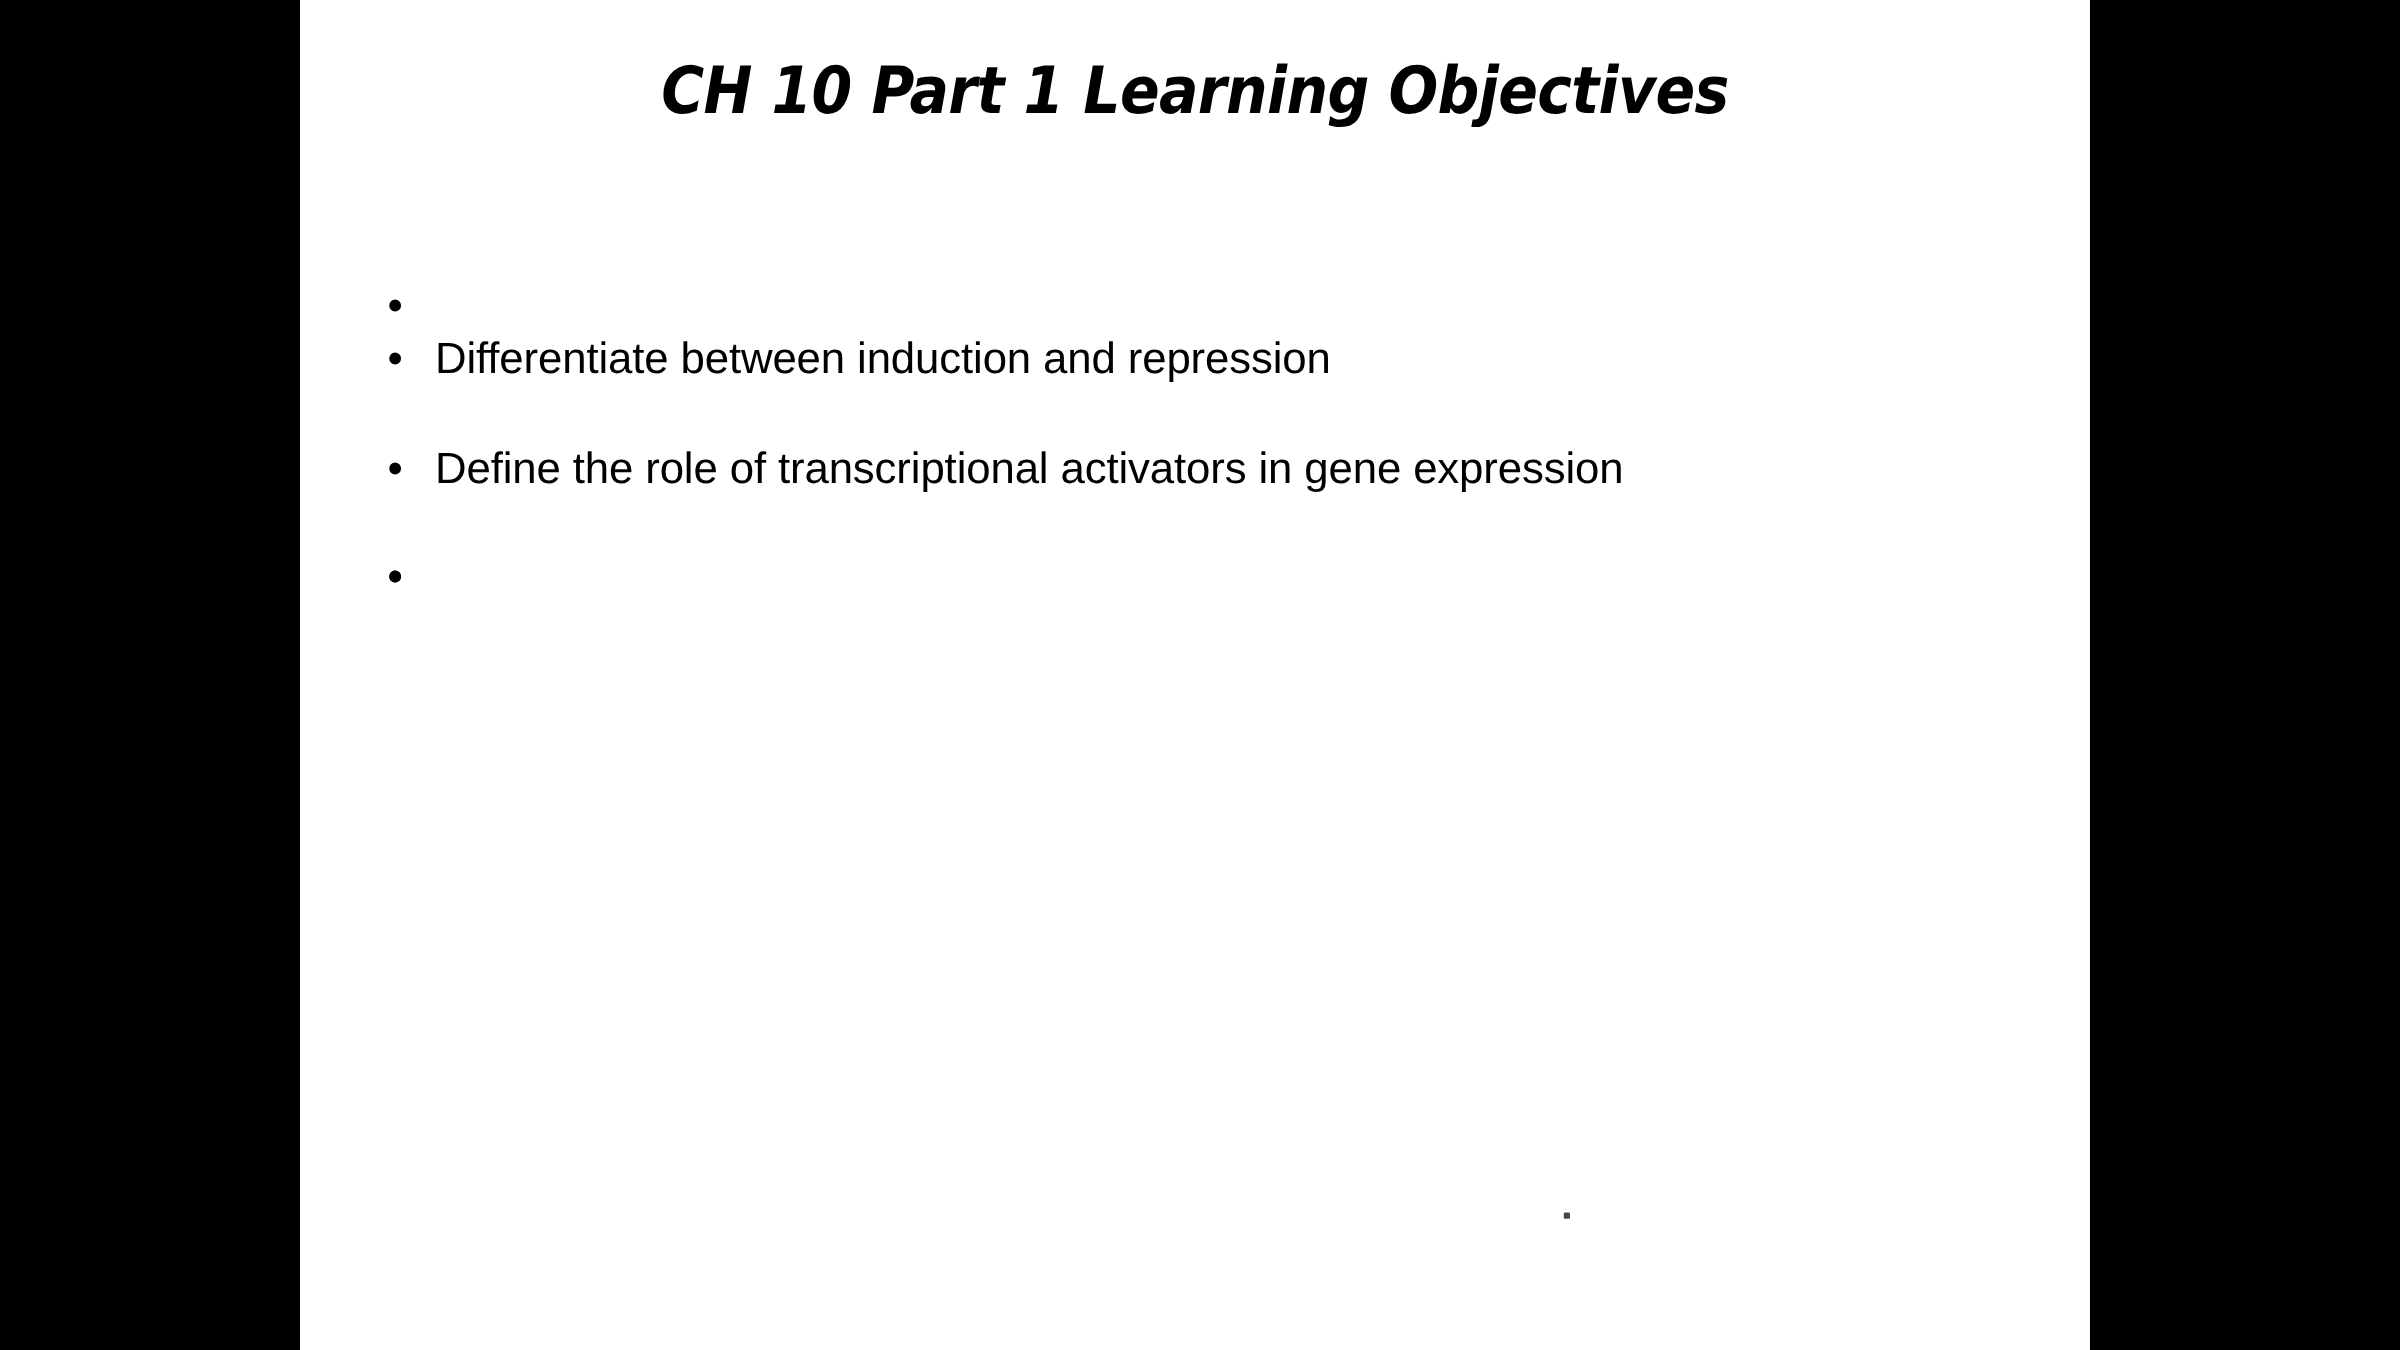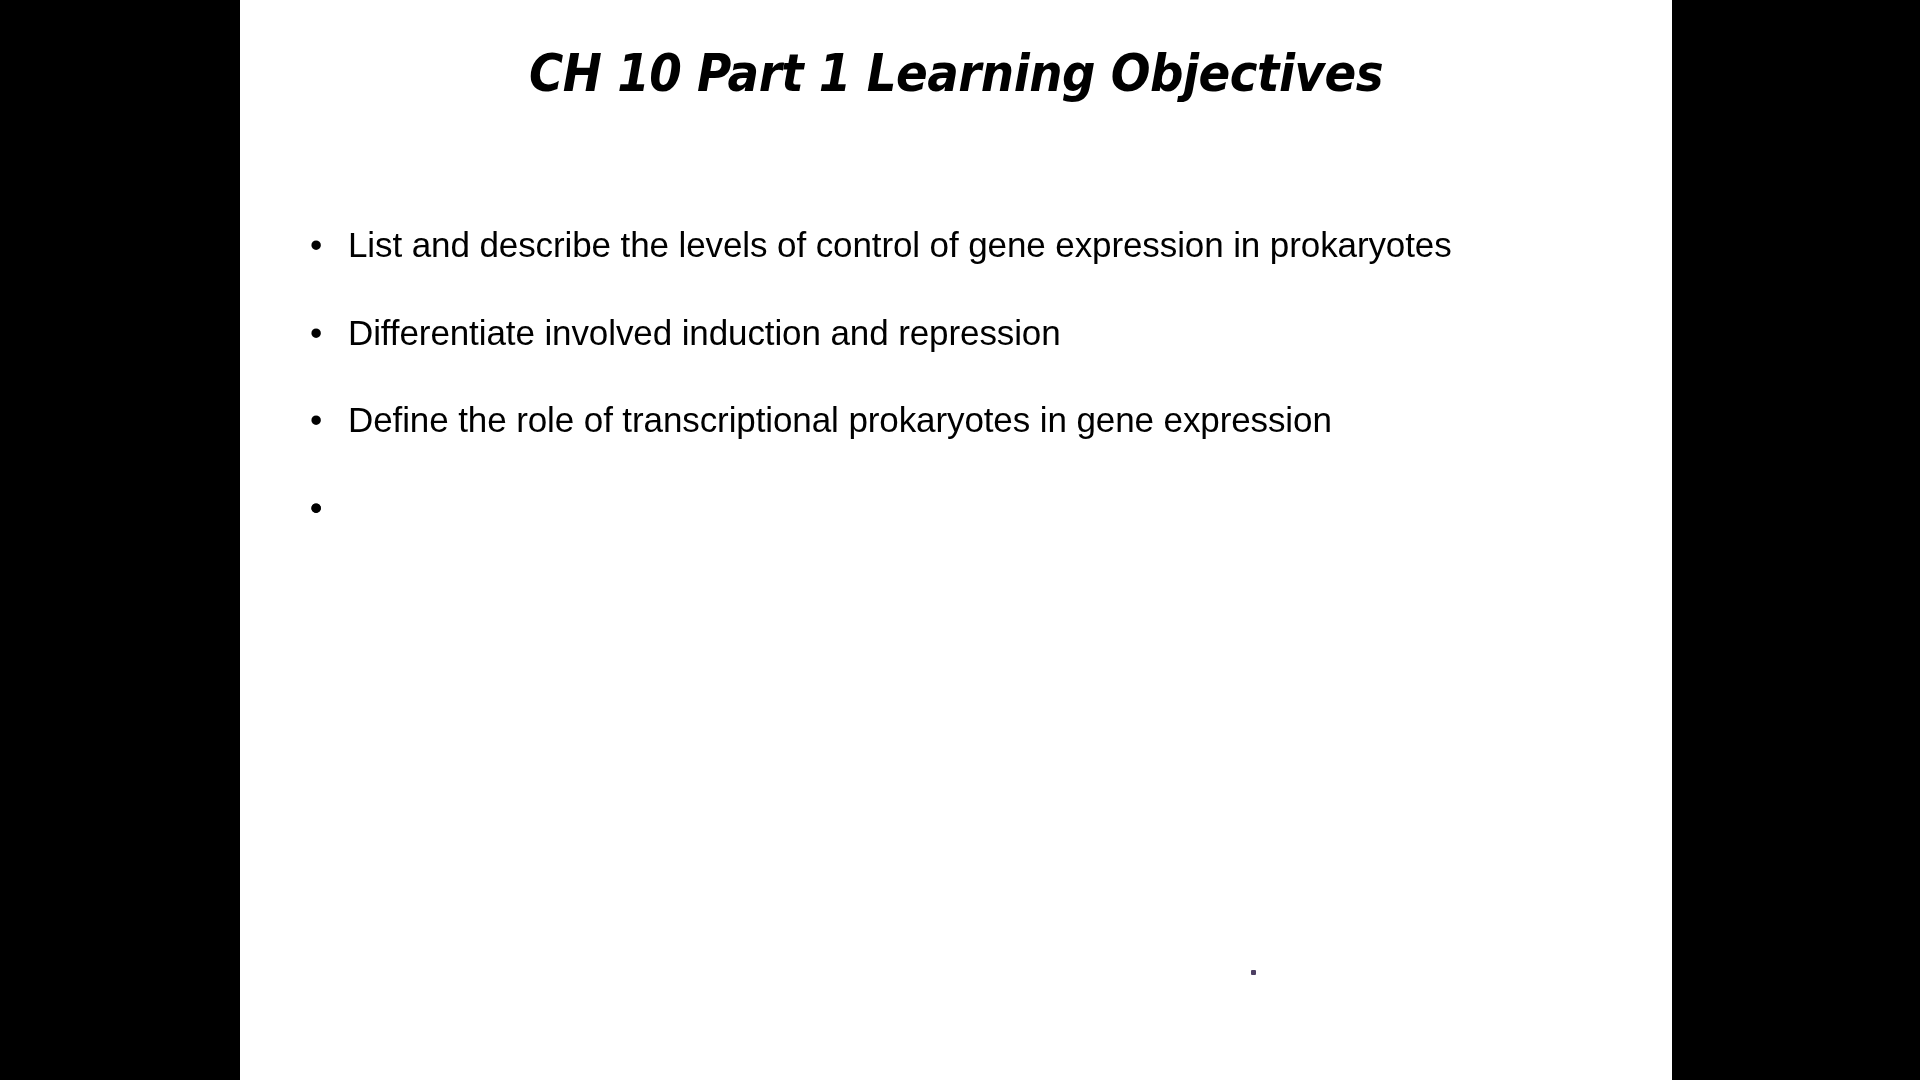--- a/index.html
+++ b/index.html
@@ -115,31 +115,30 @@
   <div class="letterbox right"></div>
 
   <div id="slide" style="background: rgb(255, 255, 255);">
 
     <div id="slide-title">CH 10 Part 1 Learning Objectives</div>
 
     <div id="bullet-list">
 
       <div class="bullet-item">
         <span class="bullet-marker">•</span>
-        <span class="bullet-text">List and describe the levels of control of gene expression in prokaryotes</span>
       </div>
 
       <div class="bullet-item">
         <span class="bullet-marker">•</span>
-        <span class="bullet-text">Differentiate involved induction and repression</span>
+        <span class="bullet-text">Differentiate between induction and repression</span>
       </div>
 
       <div class="bullet-item">
         <span class="bullet-marker">•</span>
-        <span class="bullet-text">Define the role of transcriptional prokaryotes in gene expression</span>
+        <span class="bullet-text">Define the role of transcriptional activators in gene expression</span>
       </div>
 
       <div class="bullet-item">
         <span class="bullet-marker">•</span>
       </div>
 
       <div class="bullet-item">
         <span class="bullet-marker">•</span>
       </div>
 

